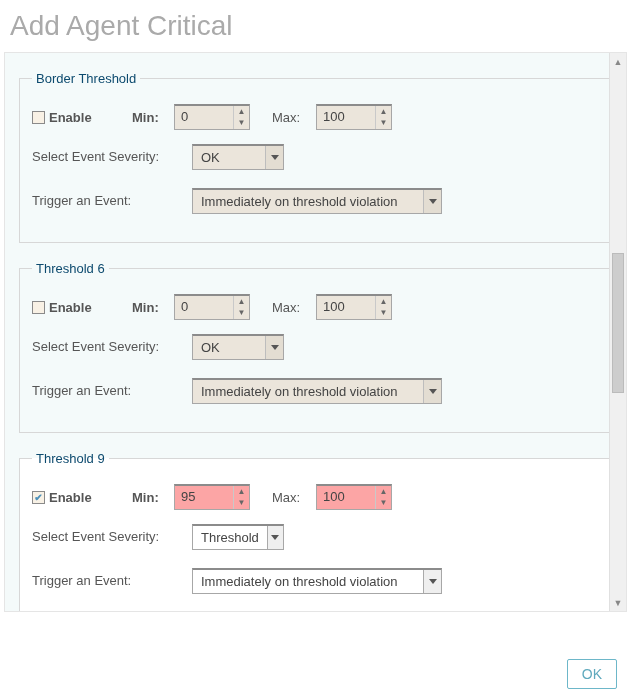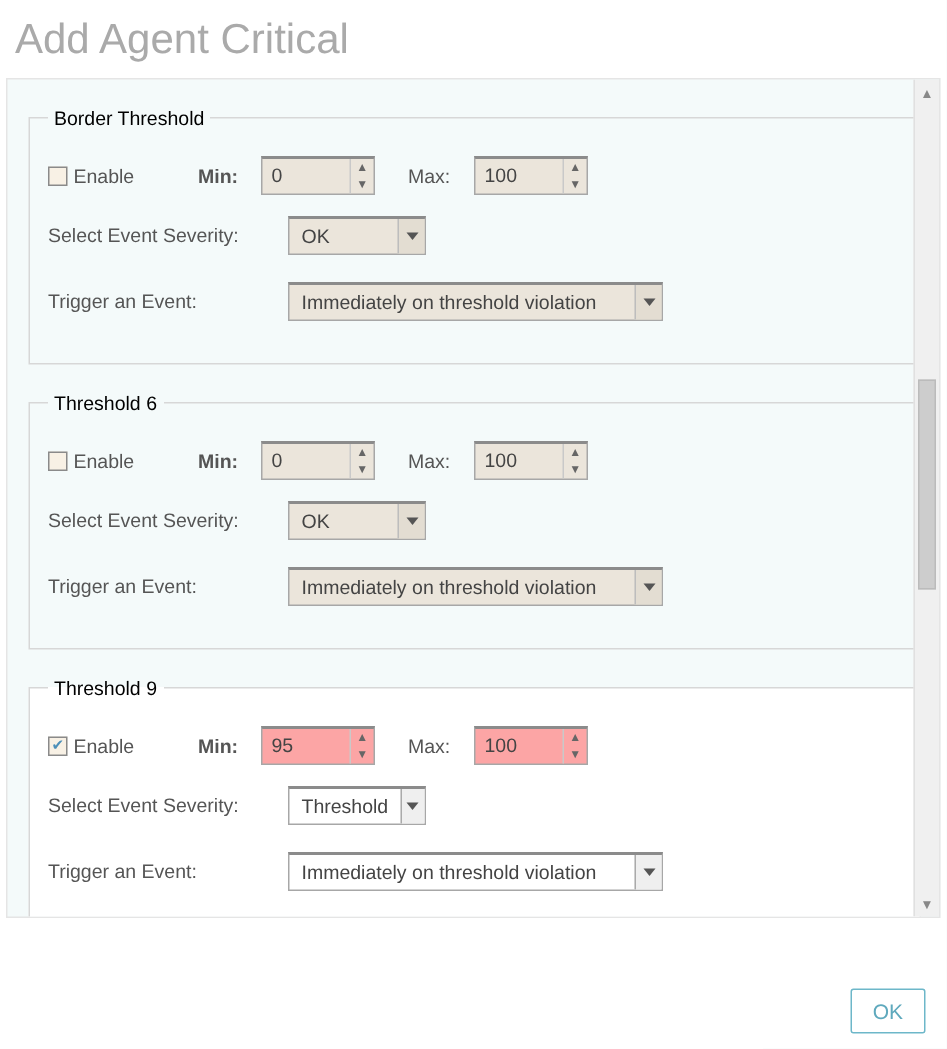--- a/index.html
+++ b/index.html
@@ -35,36 +35,37 @@
     border:1px solid #d7d7d7;
     margin:8px 0 18px 0;
     padding:12px 12px 14px 12px;
     background:#f4fafa;
   }
   fieldset.group.active {
     background:#ffffff;
   }
   legend {
     font-size:13px;
-    color:#000000;
+    color:#0c4a6e;
     padding:0 4px;
   }
   .row {
     display:flex;
     align-items:center;
     margin:6px 0 14px 0;
     gap:10px;
   }
   .row.label-row { margin-bottom:18px; }
   .lbl { color:#555; }
   .enable-wrap {
     display:flex;
     align-items:center;
     gap:4px;
     width:90px;
+    font-weight:bold;
   }
   .cbx {
     width:13px;height:13px;
     border:1px solid #8a8a8a;
     background:#f8f1e5;
     display:inline-flex;
     align-items:center;
     justify-content:center;
     font-size:10px;
     color:#4d90b9;

